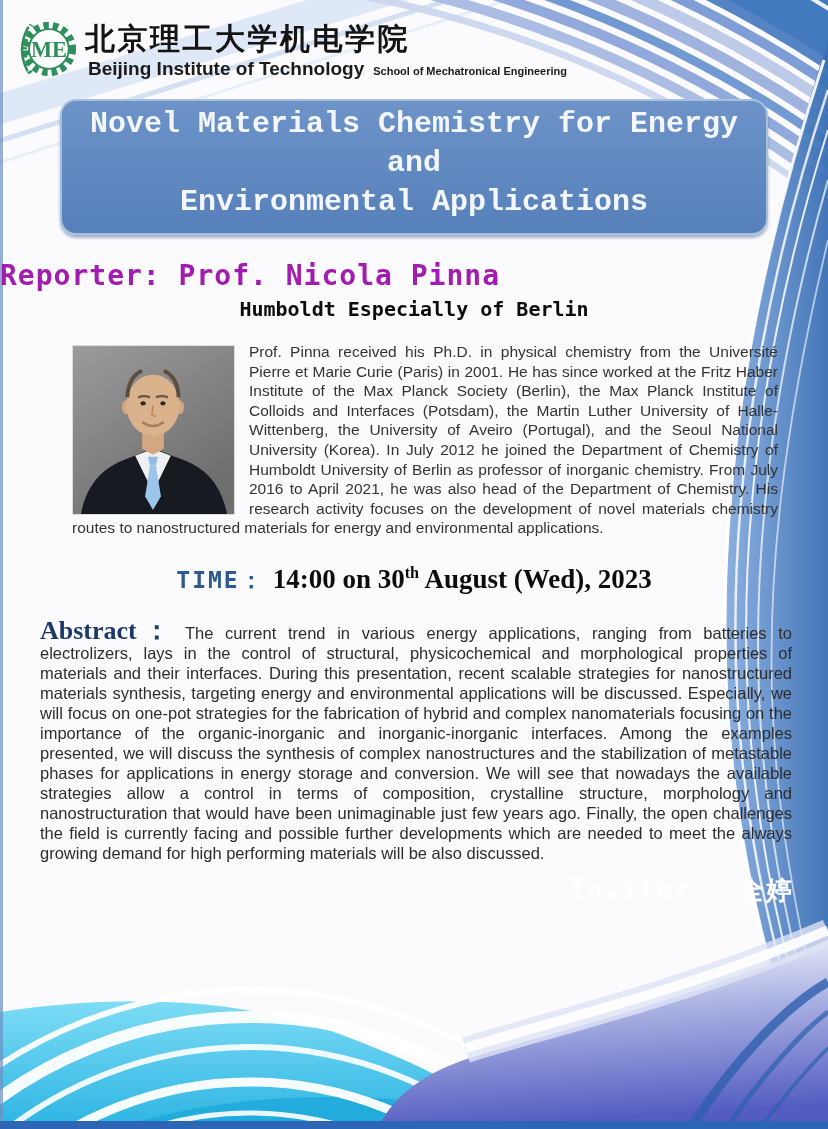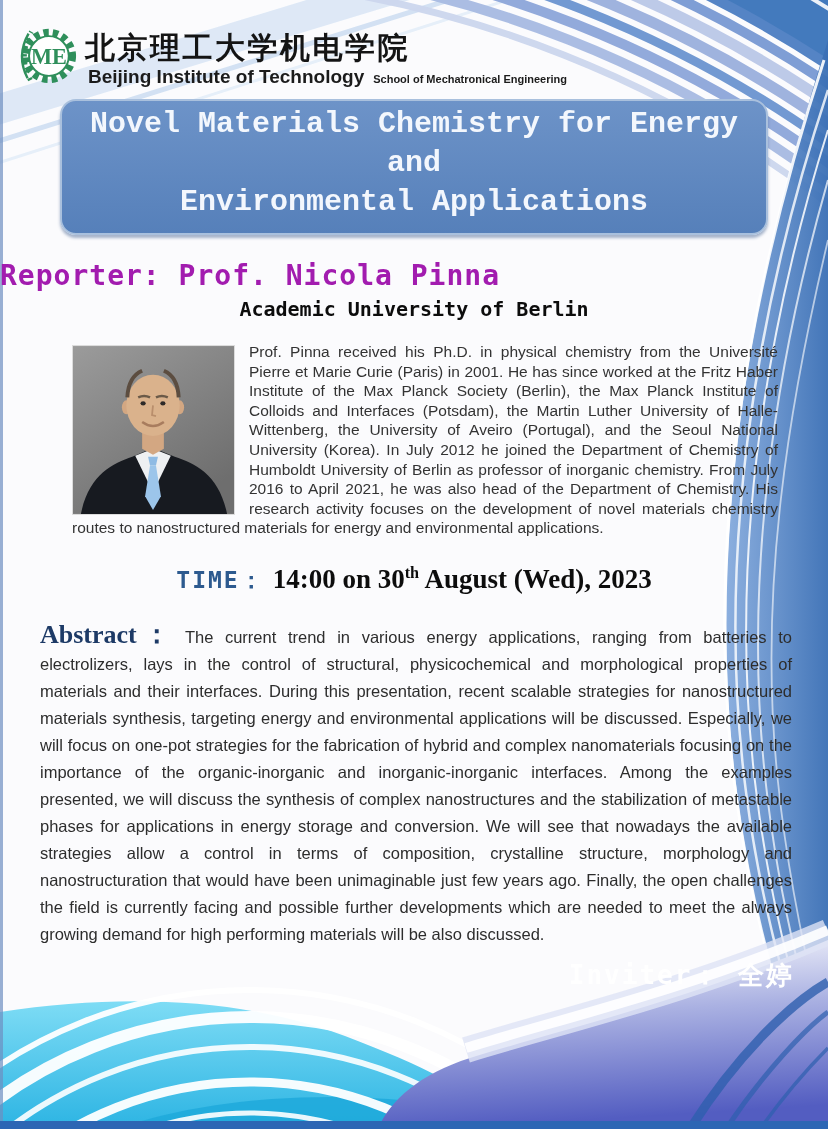--- a/index.html
+++ b/index.html
@@ -2,21 +2,21 @@
 <html><head>
 <meta charset="utf-8">
 <style>
   html,body{margin:0;padding:0;background:#e8edf4;}
   .page{position:relative;width:828px;height:1129px;overflow:hidden;background:#fbfbfd;
         font-family:"Liberation Sans",sans-serif;}
   .bg{position:absolute;left:0;top:0;z-index:0;}
   .content{position:relative;z-index:1;}
 
   
-  .header{display:flex;align-items:flex-end;padding:10px 0 0 14px;height:78px;}
+  .header{display:flex;align-items:center;padding:10px 0 0 14px;height:78px;}
   .logo{width:64px;height:64px;flex:0 0 auto;}
   .htext{margin-left:7px;padding-top:5px;}
   .cn{font-size:30px;font-weight:bold;color:#141414;letter-spacing:2.5px;line-height:1.05;}
   .en{margin-top:3px;margin-left:3px;display:flex;align-items:baseline;gap:9px;color:#1b1b1b;}
   .e1{font-size:19px;font-weight:bold;}
   .e2{font-size:11px;font-weight:bold;}
 
   
   .banner{margin-top:6px;text-align:center;font-family:"Liberation Serif",serif;
           font-size:47px;font-weight:bold;color:#ae1c20;letter-spacing:1px;line-height:1.1;}
@@ -37,21 +37,21 @@
 
   
   .schedule{margin-top:26px;text-align:center;}
   .row{margin-top:11px;white-space:nowrap;}
   .slabel{font-family:"DejaVu Sans Mono","Liberation Mono",monospace;font-weight:bold;
           font-size:23px;color:#2d5a8f;letter-spacing:2px;}
   .sval{font-family:"Liberation Serif",serif;font-weight:bold;font-size:27px;color:#0d0d0d;margin-left:8px;}
   .sup{font-size:60%;vertical-align:super;}
 
   
-  .abstract{margin:25px 36px 9px 40px;font-size:16.5px;line-height:27px;color:#2d2d2d;text-align:justify;}
+  .abstract{margin:25px 36px 9px 40px;font-size:16.5px;line-height:20px;color:#2d2d2d;text-align:justify;}
   .alabel{font-family:"Liberation Serif",serif;font-weight:bold;font-size:26px;color:#1d3a66;margin-right:8px;}
 
   
   .inviter{margin-top:10px;text-align:right;padding-right:34px;
            font-family:"DejaVu Sans Mono","Liberation Mono",monospace;font-weight:bold;
            font-size:26px;color:#ffffff;letter-spacing:2px;}
 </style>
 </head>
 <body>
 
@@ -152,21 +152,21 @@
       </div>
     </div>
 
 
     <div class="titlebox">
       <div>Novel Materials Chemistry for Energy and</div>
       <div>Environmental Applications</div>
     </div>
 
     <div class="reporter">Reporter: Prof. Nicola Pinna</div>
-    <div class="affil">Academic University of Berlin</div>
+    <div class="affil">Humboldt Especially of Berlin</div>
 
     <div class="bio">
       <div class="photo">
         <svg width="161" height="168" viewBox="0 0 163 170">
           <defs>
             <linearGradient id="pbg" x1="0" y1="0" x2="0.6" y2="1">
               <stop offset="0" stop-color="#9b9b9b"></stop>
                 <stop offset="1" stop-color="#6e6e6e"></stop>
             </linearGradient>
           </defs>

